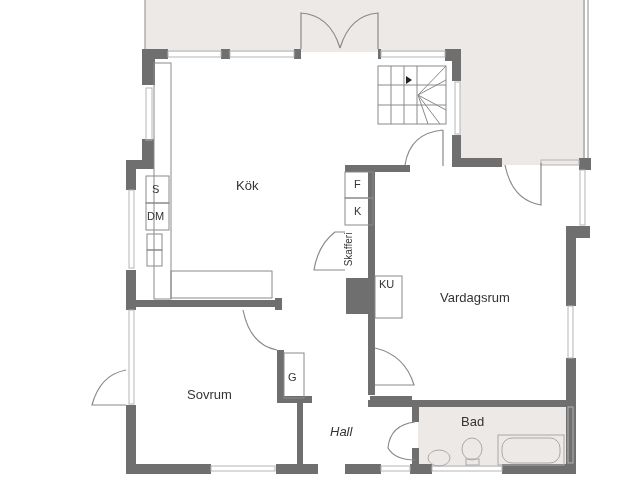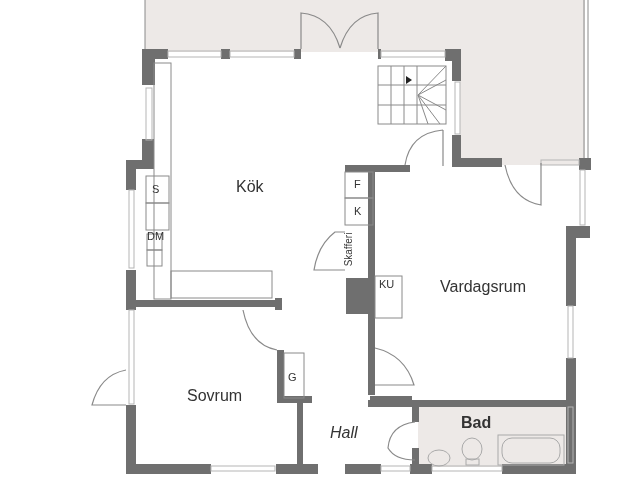--- a/index.html
+++ b/index.html
@@ -1,18 +1,18 @@
 <!DOCTYPE html>
 <html><head>
 <meta charset="utf-8">
 <style>
   html, body { margin:0; padding:0; background:#ffffff; }
   body { width:640px; height:479px; overflow:hidden; position:relative; font-family:"Liberation Sans", sans-serif; }
   #plan { position:absolute; left:0; top:0; }
-  .lbl { position:absolute; font-size:16px; color:#333333; white-space:nowrap; }
+  .lbl { position:absolute; font-size:13px; color:#333333; white-space:nowrap; }
   .lbl.sm { font-size:11px; }
   .vert { transform: rotate(-90deg); transform-origin: center; }
 </style>
 </head>
 <body>
 
 <svg id="plan" width="640" height="479" viewBox="0 0 640 479" xmlns="http://www.w3.org/2000/svg">
 
   <rect x="145" y="0" width="440" height="52" fill="#ede9e7"></rect>
   <rect x="460" y="0" width="125" height="165" fill="#ede9e7"></rect>
@@ -143,24 +143,24 @@
   <g fill="none" stroke="#aaaaaa" stroke-width="1">
     <rect x="498" y="435" width="66" height="30"></rect>
     <rect x="502" y="438" width="58" height="25" rx="10"></rect>
     <ellipse cx="472" cy="449" rx="10" ry="11"></ellipse>
     <rect x="466" y="459" width="13" height="6"></rect>
     <ellipse cx="439" cy="458" rx="11" ry="8"></ellipse>
   </g>
 </svg>
 
 <div class="lbl" style="left:236px;top:178px;">Kök</div>
-<div class="lbl" style="left:440px;top:278px;">Vardagsrum</div>
+<div class="lbl" style="left:440px;top:290px;">Vardagsrum</div>
 <div class="lbl" style="left:187px;top:387px;">Sovrum</div>
 <div class="lbl" style="left:330px;top:424px;font-style:italic;">Hall</div>
-<div class="lbl" style="left:461px;top:414px;font-weight:bold;">Bad</div>
+<div class="lbl" style="left:461px;top:414px;">Bad</div>
 
 <div class="lbl sm" style="left:152px;top:183px;">S</div>
-<div class="lbl sm" style="left:147px;top:210px;margin-top:20px;">DM</div>
+<div class="lbl sm" style="left:147px;top:210px;">DM</div>
 <div class="lbl sm" style="left:354px;top:178px;">F</div>
 <div class="lbl sm" style="left:354px;top:205px;">K</div>
 <div class="lbl sm vert" style="left:332px;top:244px;font-size:10px;">Skafferi</div>
 <div class="lbl sm" style="left:379px;top:278px;">KU</div>
 <div class="lbl sm" style="left:288px;top:371px;">G</div>
 
 </body></html>

